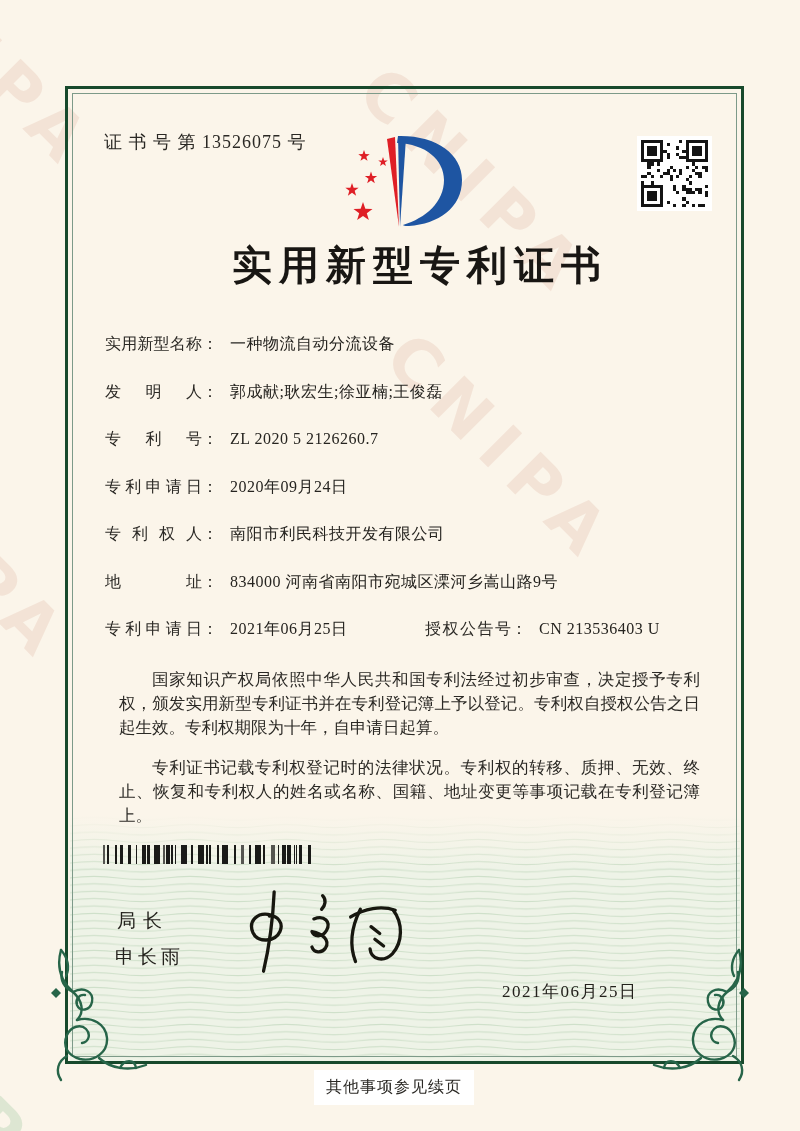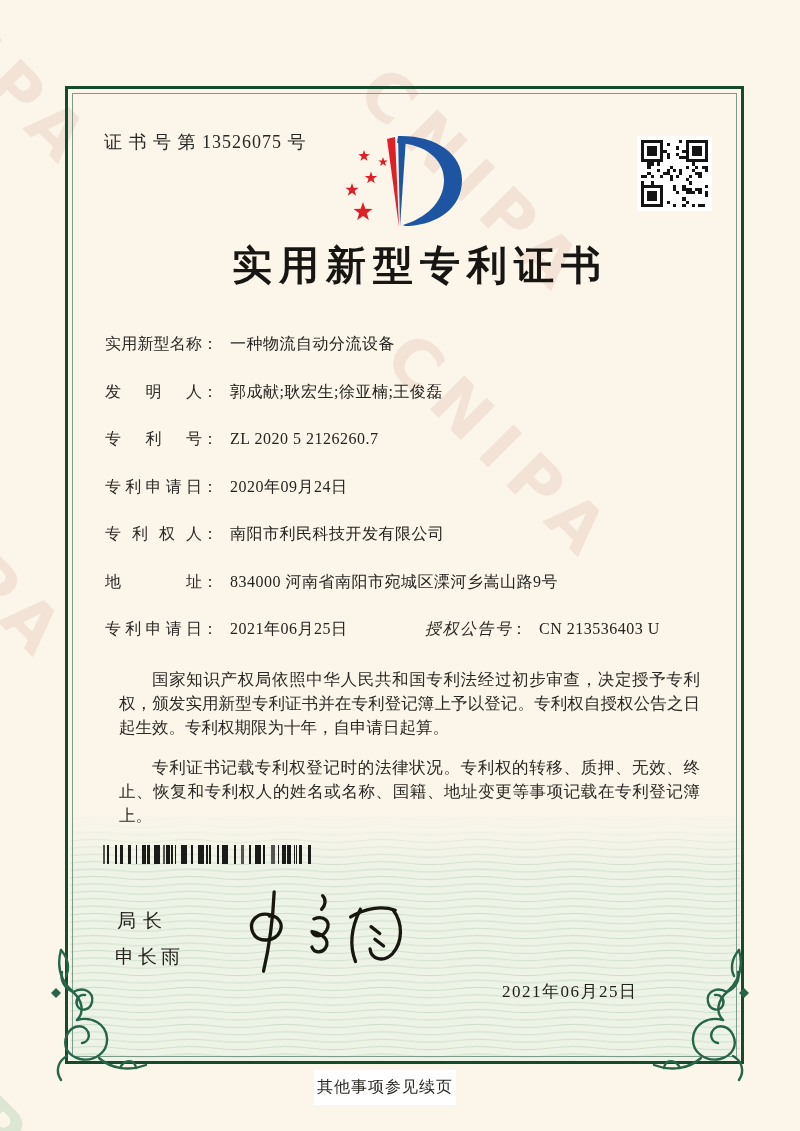--- a/index.html
+++ b/index.html
@@ -60,21 +60,21 @@
     white-space:nowrap;
   }
   .flabel{
     display:inline-block;width:97px;
     text-align:justify;text-align-last:justify;
     color:#2b2925;
   }
   .colon{margin-right:12px;color:#2b2925;}
   .fvalue{color:#262420;letter-spacing:0.5px;}
   .pair2{position:absolute;left:320px;top:0;display:flex;align-items:baseline;}
-  .pair2 .flabel{width:86px;font-style:italic;}
+  .pair2 .flabel{width:86px;}
   .paras{
     position:absolute;left:103px;top:652px;width:613px;z-index:4;
     font-size:16.5px;line-height:24px;text-align:justify;color:#2b2925;
   }
   .paras p{margin:16px;text-indent:2em;}
   .barcode{position:absolute;left:103px;top:845px;z-index:4;}
   .panel{position:absolute;left:70px;top:815px;z-index:1;}
   .flourish{position:absolute;z-index:3;}
   .flourish.left{left:48px;top:948px;transform:scaleX(-1);}
   .flourish.right{left:652px;top:948px;}
@@ -90,21 +90,21 @@
   .issue-date{
     position:absolute;left:502px;top:980px;font-size:17px;
     letter-spacing:1.5px;color:#23211c;z-index:4;
   }
   .page-info{
     position:absolute;left:45px;top:1031px;width:690px;text-align:center;
     font-size:15px;letter-spacing:1px;color:#2b2925;z-index:4;
   }
   .footer-note{
     position:absolute;left:314px;top:1070px;
-    background:#ffffff;padding:7px 3px;
+    background:#ffffff;padding:7px 12px;
     font-size:16px;letter-spacing:1px;color:#2b2925;z-index:4;
   }
 </style>
 </head>
 <body>
 
 <div class="page">
 
   <div class="wm pink" style="left:-95px; top:-75px;">CNIPA</div>
   <div class="wm pink" style="left:398px; top:52px;">CNIPA</div>

